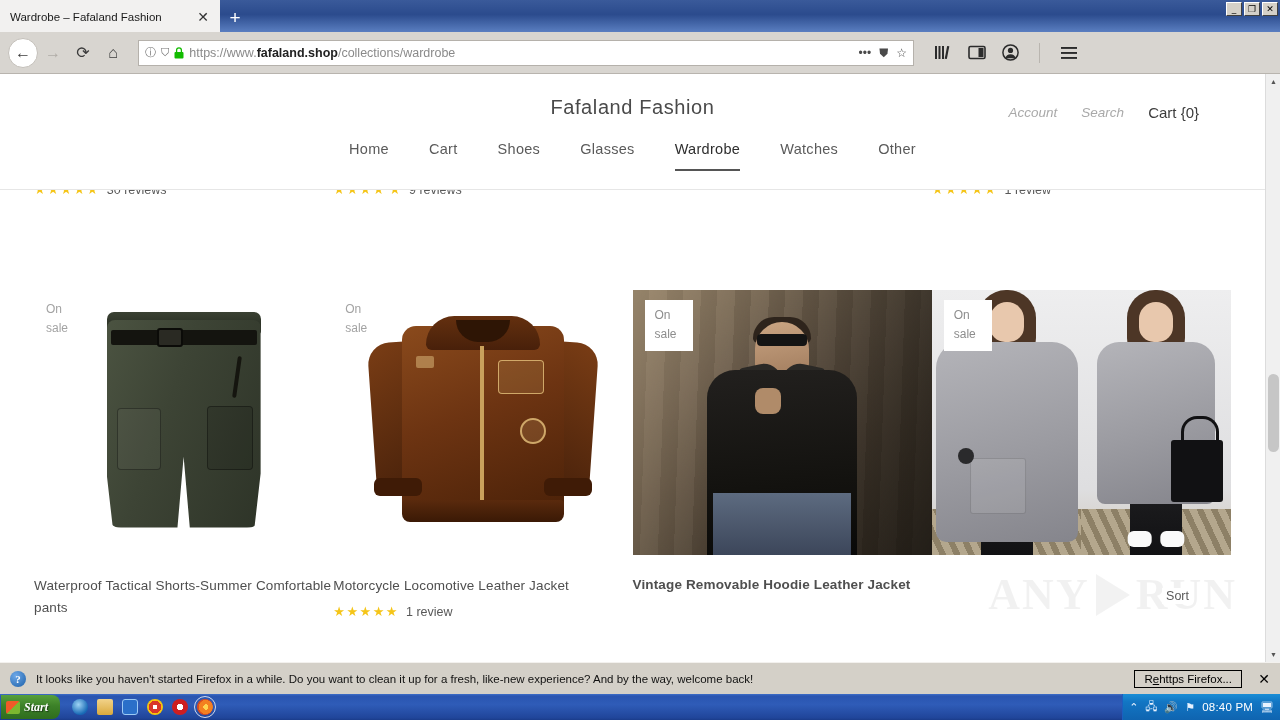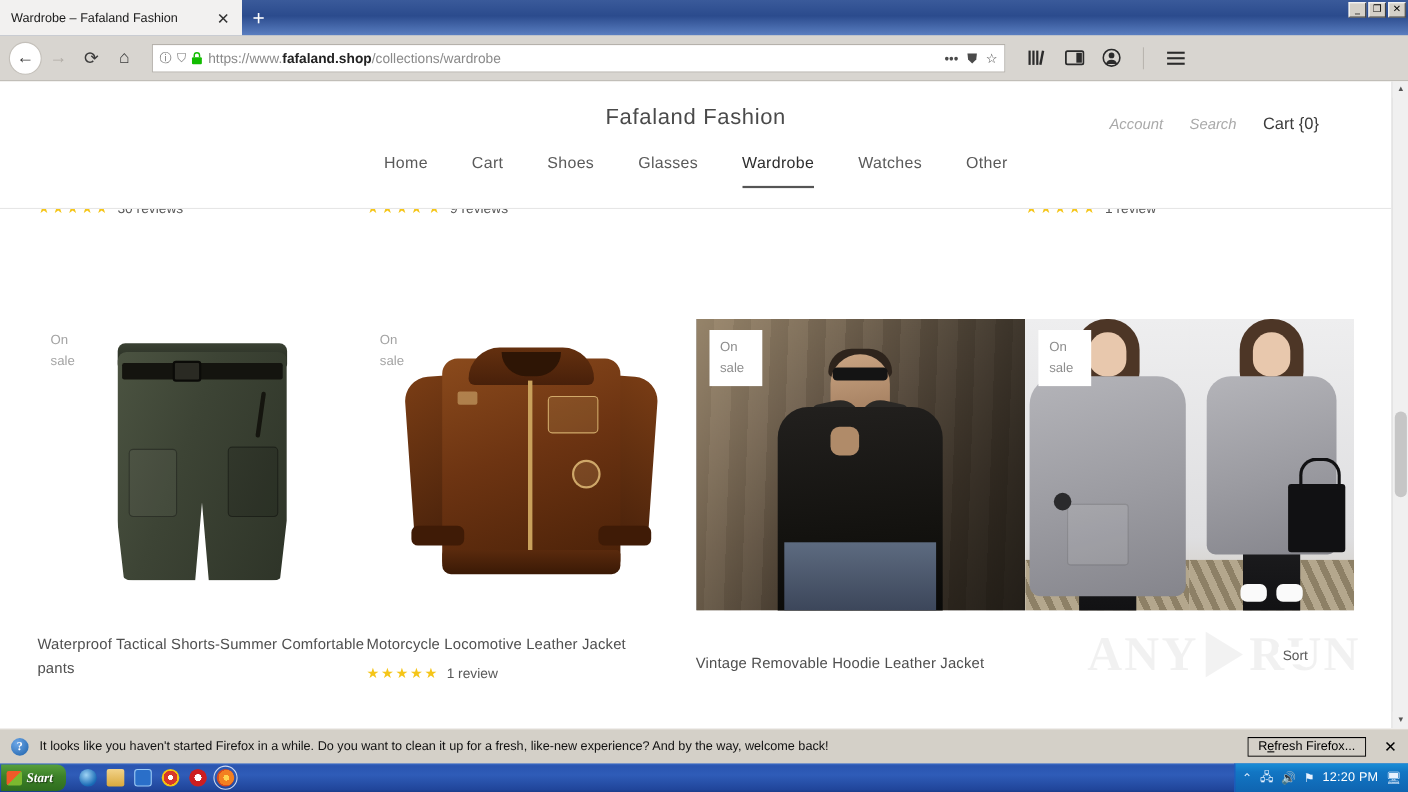--- a/index.html
+++ b/index.html
@@ -193,21 +193,21 @@
     padding: 6px 16px 8px 10px;
     color: #8d8d8d;
   }
   .ptitle {
     margin-top: 20px;
     font-size: 13.5px;
     color: #4f4f4f;
     line-height: 1.65;
     letter-spacing: 0.15px;
   }
-  .ptitle.lower { margin-top: 37px; }
+  .ptitle.lower { margin-top: 19px; font-weight: bold; }
   .cardrev { display: flex; align-items: center; gap: 3px; margin-top: 7px; }
 
   
   .shorts-wrap { position: relative; width: 170px; height: 250px; margin: 0 auto; }
   .shorts-body {
     position: absolute; left: 8px; top: 22px; width: 154px; height: 208px;
     background: linear-gradient(110deg, #4b5341 0%, #3d4435 40%, #2e3428 100%);
     border-radius: 8px 8px 14px 14px;
     clip-path: polygon(0 0, 100% 0, 100% 74%, 96% 100%, 54% 100%, 50% 66%, 46% 100%, 4% 100%, 0 74%);
   }
@@ -749,21 +749,21 @@
   <div class="vscroll">
     <div class="vs-btn">▲</div>
     <div class="vs-thumb"></div>
     <div class="vs-btn bottom">▼</div>
   </div>
 </div>
 
 <div class="notifbar">
   <span class="notif-ico">?</span>
   <span class="notif-text">It looks like you haven't started Firefox in a while. Do you want to clean it up for a fresh, like-new experience? And by the way, welcome back!</span>
-  <button class="btn-refresh"><span>R</span><u>e</u><span>fresh Firefox...</span></button>
+  <button class="btn-refresh"><span>R</span><u>e</u><span>https Firefox...</span></button>
   <span class="notif-close">✕</span>
 </div>
 
 <div class="taskbar">
   <div class="startbtn">
     <span class="start-flag"></span>
     <span>Start</span>
   </div>
   <div class="ql">
     <span class="qlicon ql-ie"></span>
@@ -772,16 +772,16 @@
     <span class="qlicon ql-chrome"></span>
     <span class="qlicon ql-opera"></span>
     <span class="qlicon ql-ff"></span>
   </div>
   <div class="taskbar-spacer"></div>
   <div class="tray">
     <span class="tray-ico">⌃</span>
     <span class="tray-ico">🖧</span>
     <span class="tray-ico">🔊</span>
     <span class="tray-ico">⚑</span>
-    <span class="clock">12:20 PM</span>
+    <span class="clock">08:40 PM</span>
     <span class="tray-ico">🖥</span>
   </div>
 </div>
 
 </body></html>

